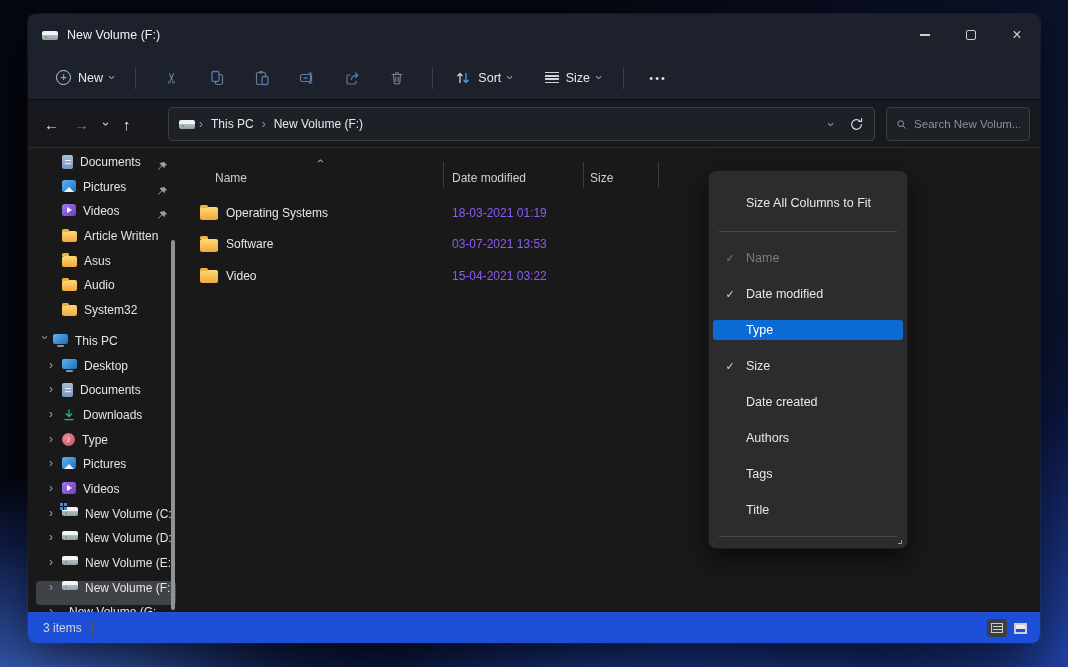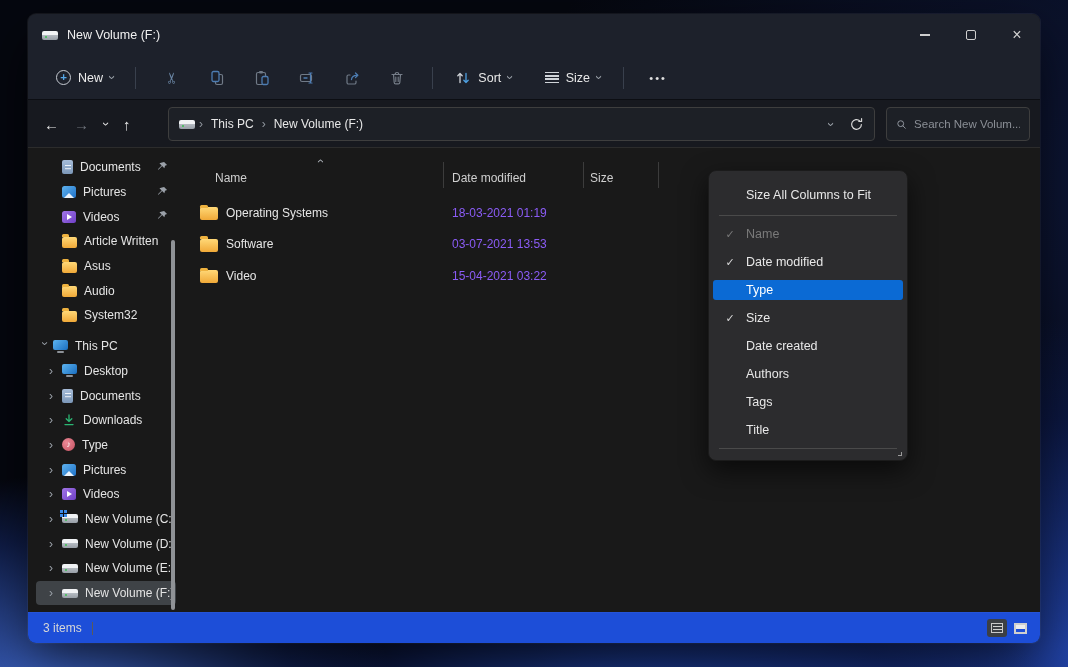--- a/index.html
+++ b/index.html
@@ -67,21 +67,21 @@
     border:1px solid #3e3e3e; border-radius:4px; display:flex; align-items:center; padding:12px 9px; gap:7px; }
   .search-box input{ background:transparent; border:none; outline:none; color:#dcdcdc; font-size:11.5px; width:100%;
     font-family:"Liberation Sans", sans-serif; }
   .search-box input::placeholder{ color:#8b8f96; }
 
   
   .bodyarea{ position:absolute; left:0; top:134px; right:0; bottom:31px; overflow:hidden; }
 
   
   .sidebar{ position:absolute; left:8px; top:0; width:140px; bottom:0; padding-top:7px; overflow:hidden; }
-  .side-row{ position:relative; height:24.7px; display:flex; align-items:center; color:#e4e4e4;
+  .side-row{ position:relative; height:24.7px; display:flex; align-items:flex-start; color:#e4e4e4;
     font-size:12px; border-radius:4px; white-space:nowrap; }
   .side-row .lbl{ margin-left:7px; overflow:hidden; max-width:86px; }
   .side-row.quick{ padding-left:26px; }
   .side-row.thispc{ padding-left:4px; margin-top:6px; }
   .side-row.thispc .lbl{ max-width:92px; }
   .side-row.tree{ padding-left:13px; }
   .side-row.selected{ background:#3f4347; }
   .side-row .chev{ width:9px; margin-right:4px; font-size:12px; }
   .pin{ position:absolute; right:8px; top:6px; }
   .side-scroll{ position:absolute; left:143px; top:92px; width:4px; height:370px; background:#8f9296; border-radius:2px; }
@@ -123,21 +123,21 @@
   .frow{ position:relative; height:31.5px; display:flex; align-items:center; color:#e6e6e6; font-size:12px; border-radius:4px;text-align:right; }
   .frow .ic{ margin-left:15px; }
   .frow .fname{ margin-left:8px; }
   .frow .fdate{ position:absolute; left:267px; color:#8b5cf6; }
   .frow .fsize{ position:absolute; left:405px; color:#dedede; }
 
   
   .ctxmenu{ position:absolute; left:680px; top:156px; width:200px; background:#2c2c2e;
     border:1px solid #1b1b1b; border-radius:8px; padding:5px 0 7px;
     box-shadow:0 10px 26px rgba(0,0,0,.6); }
-  .mi{ position:relative; height:20px; line-height:20px; margin:8px 4px; padding-left:33px;
+  .mi{ position:relative; height:20px; line-height:20px; margin:16px 4px; padding-left:33px;
     color:#e8e8e8; font-size:12.5px; border-radius:3px; white-space:nowrap; }
   .mi.first{ height:23px; line-height:23px; }
   .mi .chk{ position:absolute; left:8px; top:0; width:18px; text-align:center; color:#d8d8d8; font-size:11px; display:none; }
   .mi.checked .chk{ display:block; }
   .mi.disabled{ color:#7a7a7a; }
   .mi.disabled .chk{ color:#7a7a7a; }
   .mi.highlight{ background:#0b6ad4; color:#fff; }
   .msep{ height:1px; background:#4a4a4a; margin:4px 10px; }
   .mgrip{ position:absolute; right:5px; bottom:4px; width:4px; height:4px;
     border-right:1.5px solid #9a9a9a; border-bottom:1.5px solid #9a9a9a; }

